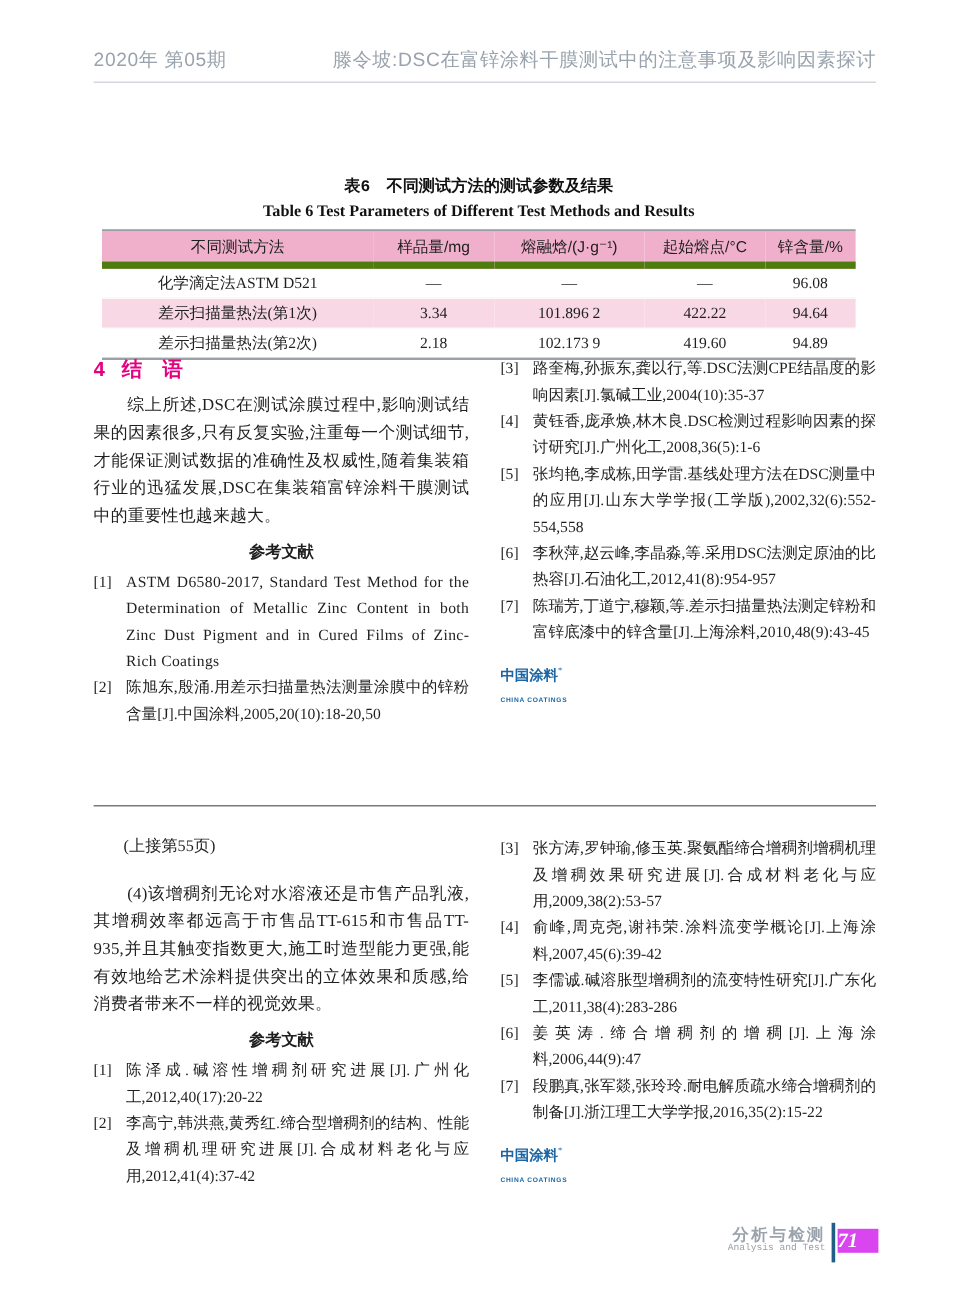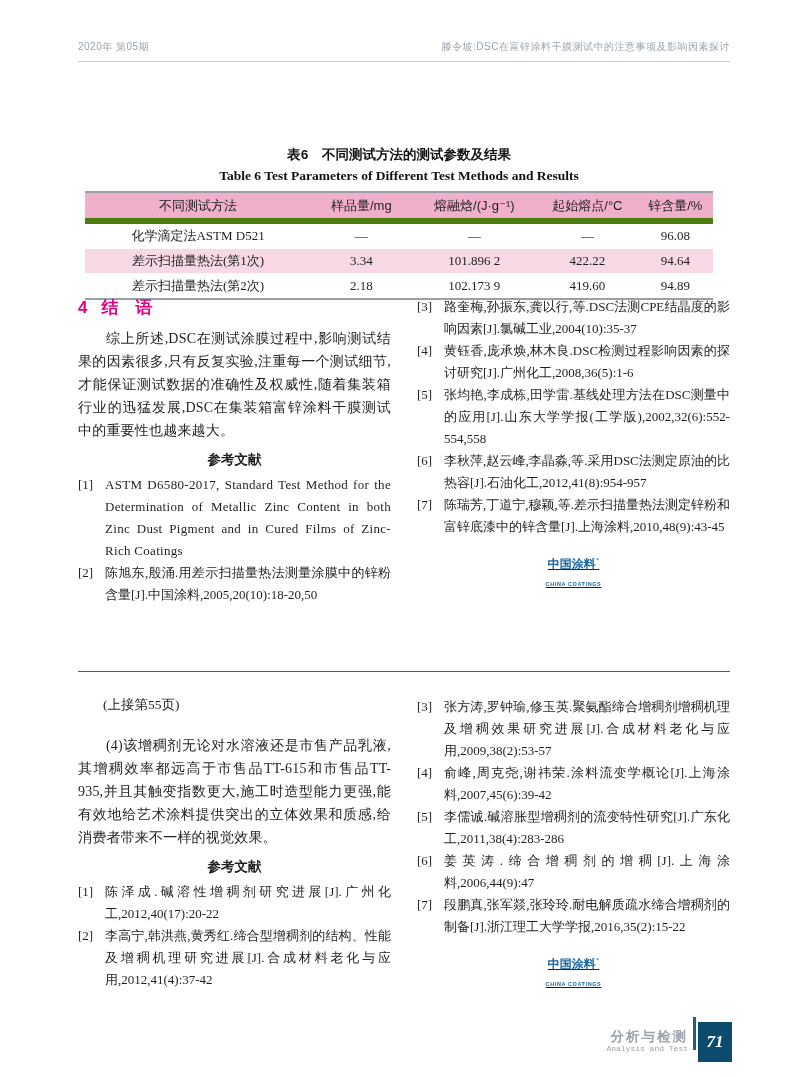--- a/index.html
+++ b/index.html
@@ -8,21 +8,21 @@
     font-family:"Liberation Serif","DejaVu Serif",serif;
     color:#1f1f1f; overflow:hidden;
   }
 
   
   .header {
     position:absolute; top:40px; left:78px; width:652px;
     display:flex; justify-content:space-between; align-items:flex-end;
     border-bottom:1px solid #c9ced4; padding-bottom:7px;
     font-family:"Liberation Sans","DejaVu Sans",sans-serif;
-    font-size:10px; color:#9aa3ad; letter-spacing:0.5px;
+    font-size:16px; color:#9aa3ad; letter-spacing:0.5px;
   }
 
   
   .tablewrap { position:absolute; top:146px; left:85px; width:628px; }
   .tbl-title-cn {
     text-align:center; font-family:Liberation Mono, monospace;
     font-weight:bold; font-size:13.5px; color:#111; margin-bottom:4px;
   }
   .tbl-title-en {
     text-align:center; font-family:"Liberation Serif","DejaVu Serif",serif;
@@ -61,21 +61,21 @@
 
   .ref-head {
     text-align:center; font-family:"Liberation Sans","DejaVu Sans",sans-serif;
     font-weight:bold; font-size:13.5px; margin:9px 0 5px 0;
   }
   .ref { display:flex; font-size:13px; line-height:22px; }
   .ref .rnum { width:27px; flex:0 0 27px; }
   .ref .rtxt { flex:1; text-align:justify; }
   .ref .rtxt.en { letter-spacing:0.3px; }
 
-  .logo { text-align:center; margin-top:16px; line-height:1.1;text-decoration:underline; }
+  .logo { text-align:left; margin-top:16px; line-height:1.1; }
   .logo .cn {
     color:#1a65a3; font-weight:bold; font-size:12px;
     font-family:"Liberation Sans","DejaVu Sans",sans-serif;
   }
   .logo .mark { font-size:7px; vertical-align:super; color:#1a65a3; }
   .logo .en {
     color:#1a65a3; font-weight:bold; font-size:5.5px; letter-spacing:0.6px;
     font-family:"Liberation Sans","DejaVu Sans",sans-serif;
   }
 
@@ -93,22 +93,22 @@
   .footer-text { text-align:right; color:#9aa2ab; margin-right:10px; }
   .footer-text .cn {
     font-family:"Liberation Sans","DejaVu Sans",sans-serif;
     font-size:13.5px; font-weight:bold; letter-spacing:2px; line-height:14px;
   }
   .footer-text .en {
     font-family:Liberation Mono, monospace;
     font-size:8px; line-height:10px;
   }
   .page-box {
-    position:relative; width:34px; height:40px; background:#0c4a6e;
-    color:#ffffff; display:flex; align-items:center; justify-content:center;
+    position:relative; width:34px; height:20px; background:#d946ef;
+    color:#ffffff; display:flex; align-items:center; 
     font-family:"Liberation Serif","DejaVu Serif",serif;
     font-style:italic; font-weight:bold; font-size:17px;
   }
   .page-box::before {
     content:""; position:absolute; left:-5px; top:-5px;
     width:3px; height:33px; background:#205e86;
   }
 </style>
 </head>
 <body>

